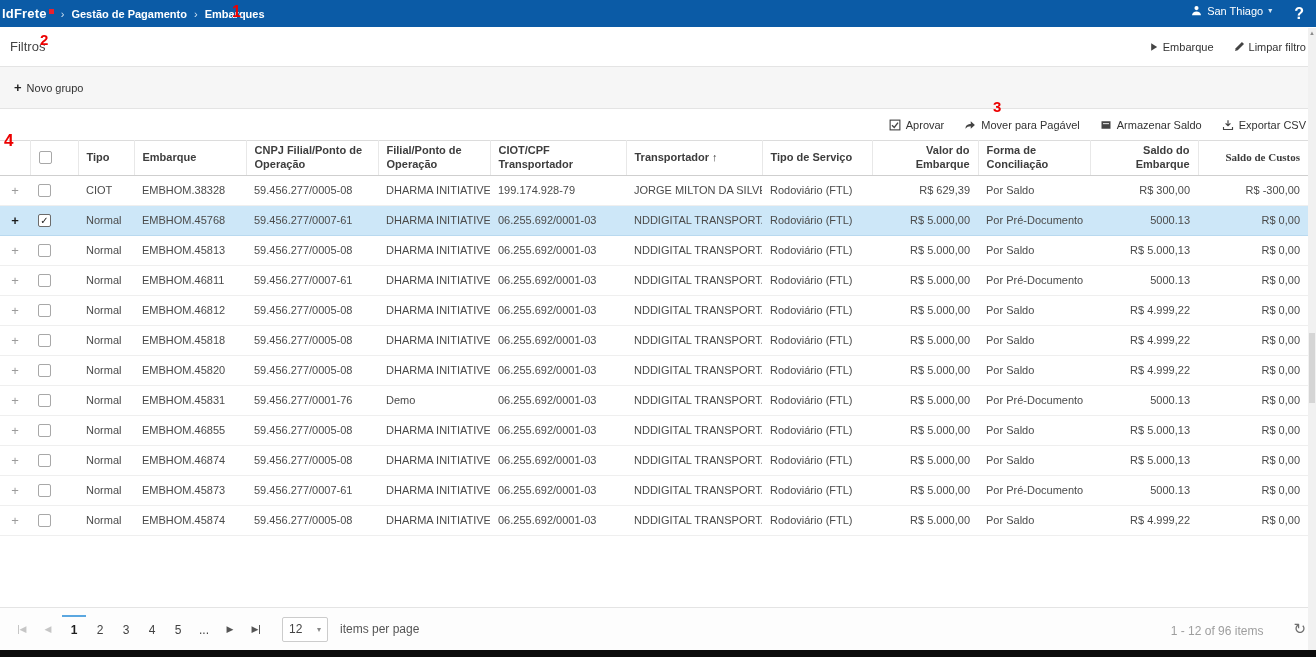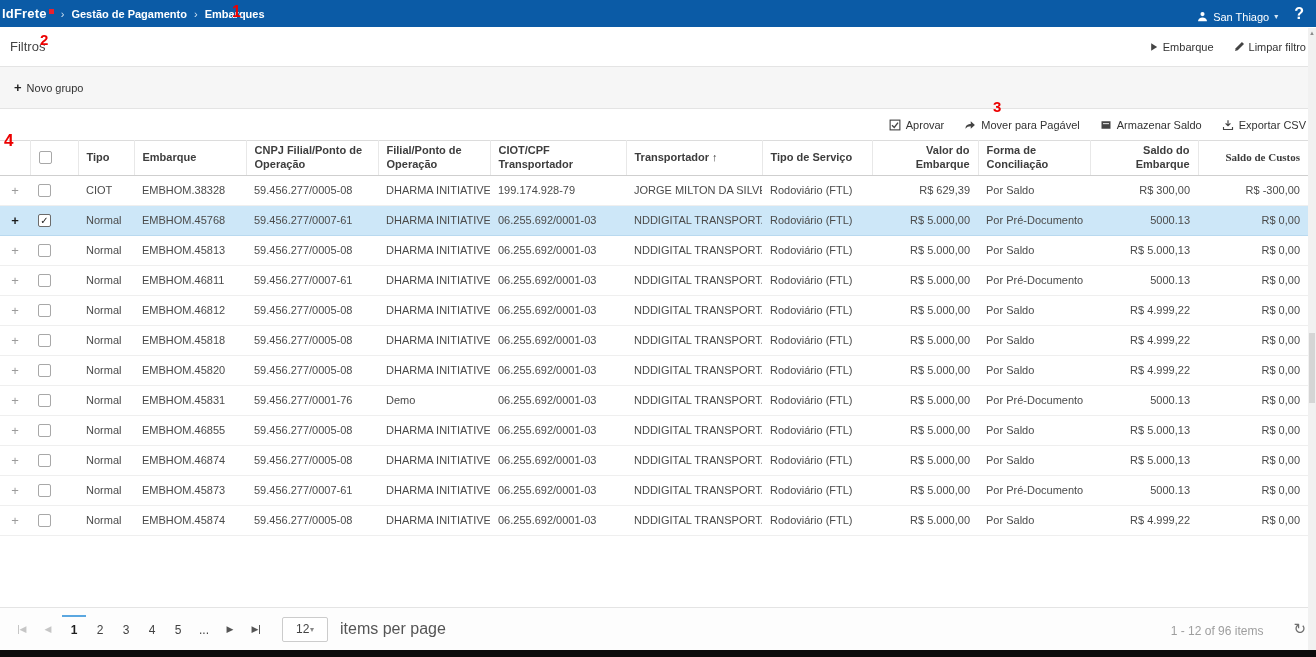--- a/index.html
+++ b/index.html
@@ -6,21 +6,21 @@
   html, body { margin: 0; padding: 0; }
   body { font-family: "Liberation Sans", sans-serif; background: #fff; }
   .app { width: 1316px; height: 657px; position: relative; overflow: hidden; background: #fff; display: flex; flex-direction: column; }
 
   
   .topbar { height: 27px; background: #0b5ba6; display: flex; align-items: center; color: #fff; padding: 0 12px 0 2px; flex: 0 0 auto; }
   .logo { font-weight: bold; font-size: 13px; display: flex; align-items: flex-start; letter-spacing: .2px; }
   .logo-red { width: 5px; height: 5px; background: #e8212e; margin-left: 2px; margin-top: 3px; }
   .crumb-sep { margin: 0 7px; color: #cfe2f3; font-size: 11px; }
   .crumb { font-size: 11px; font-weight: bold; cursor: pointer; }
-  .topbar-right { margin-left: auto; display: flex; align-items: flex-end; }
+  .topbar-right { margin-left: auto; display: flex; align-items: flex-start; gap: 6px; }
   .user-btn { display: flex; align-items: center; gap: 5px; cursor: pointer; }
   .user-name { font-size: 11px; }
   .chev { font-size: 8px; color: #d7e7f5; }
   .help { font-size: 16px; font-weight: bold; margin-left: 16px; cursor: pointer; }
 
   
   .filters-row { height: 40px; border-bottom: 1px solid #e4e4e4; display: flex; align-items: center; padding: 0 10px; flex: 0 0 auto; background: #fff; }
   .filters-title { font-size: 13px; color: #444; }
   .filters-actions { margin-left: auto; display: flex; gap: 20px; align-items: center; }
   .f-btn { font-size: 11px; color: #333; display: flex; align-items: center; gap: 4px; cursor: pointer; }
@@ -50,23 +50,23 @@
 
   .spacer { flex: 1 1 auto; background: #fff; }
 
   
   .pager { height: 43px; border-top: 1px solid #e4e4e4; background: #fdfdfd; display: flex; align-items: center; padding: 0 10px; gap: 2px; font-size: 12px; color: #444; flex: 0 0 auto; }
   .pg-nav { width: 24px; height: 24px; display: flex; align-items: center; justify-content: center; color: #555; font-size: 9px; cursor: pointer; gap: 1px; }
   .pg-nav.disabled { color: #c6c6c6; cursor: default; }
   .bar { display: inline-block; width: 1px; height: 9px; background: currentColor; }
   .pg-num { min-width: 24px; height: 28px; display: flex; align-items: center; justify-content: center; color: #424242; cursor: pointer; border-top: 2px solid transparent; padding: 0 4px; }
   .pg-num.active { font-weight: bold; border-top-color: #5ba7e0; color: #1f1f1f; }
-  .size-box { width: 46px; height: 25px; border: 1px solid #ccc; border-radius: 2px; display: flex; align-items: center; justify-content: space-between; padding: 0 13px; margin-left: 12px; background: #fff; color: #444; font-size: 12px; cursor: pointer; }
+  .size-box { width: 46px; height: 25px; border: 1px solid #ccc; border-radius: 2px; display: flex; align-items: center; justify-content: space-between; padding: 0 6px; margin-left: 12px; background: #fff; color: #444; font-size: 12px; cursor: pointer; }
   .size-chev { color: #888; font-size: 8px; }
-  .ipp { margin-left: 10px; font-size: 16px; color: #555; }
+  .ipp { margin-left: 10px; font-size: 12px; color: #555; }
   .pager-right { margin-left: auto; display: flex; align-items: flex-end; gap: 30px; }
   .range-label { color: #9e9e9e; font-size: 12px; }
   .refresh { font-size: 15px; color: #6f6f6f; cursor: pointer; }
 
   .bottom-bar { height: 7px; background: #0c0c0c; flex: 0 0 auto; }
 
   
   .scrollbar { position: absolute; top: 28px; right: 0; bottom: 7px; width: 8px; background: #f1f1f1; z-index: 5; }
   .sb-up { position: absolute; top: 0; left: 0; width: 8px; height: 10px; color: #8a8a8a; font-size: 6px; text-align: center; line-height: 10px; }
   .sb-thumb { position: absolute; top: 305px; left: 1px; width: 6px; height: 70px; background: #d5d5d5; }

